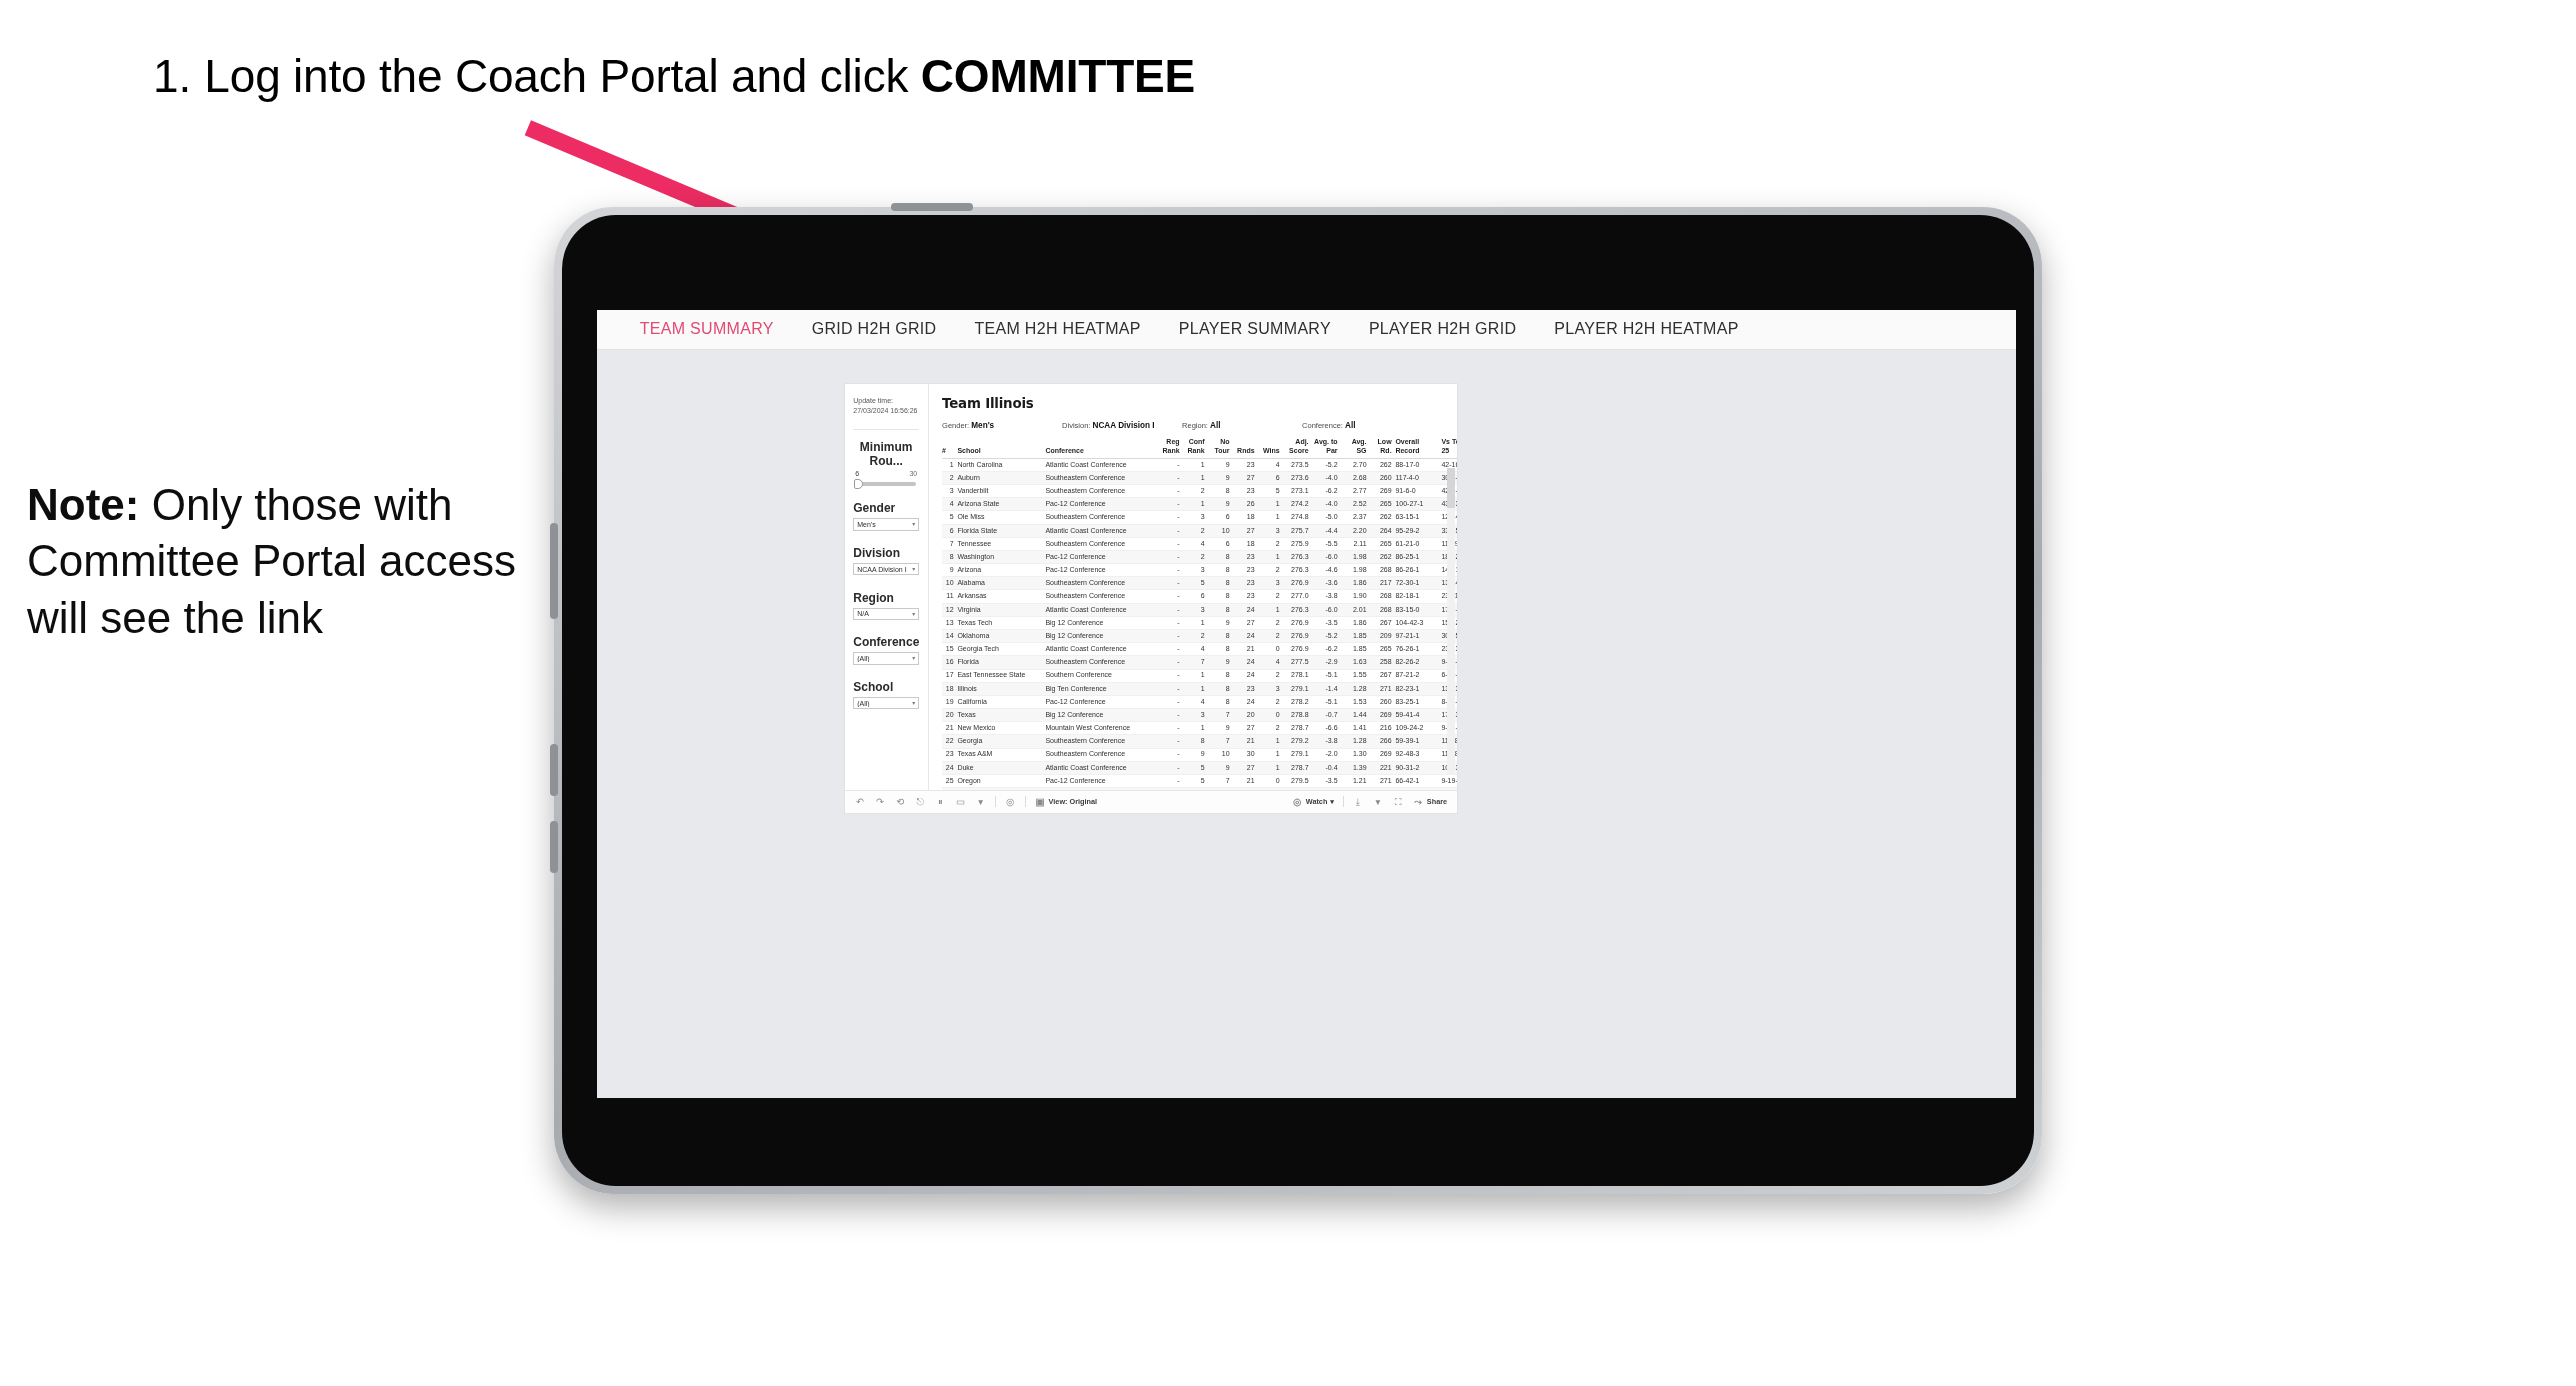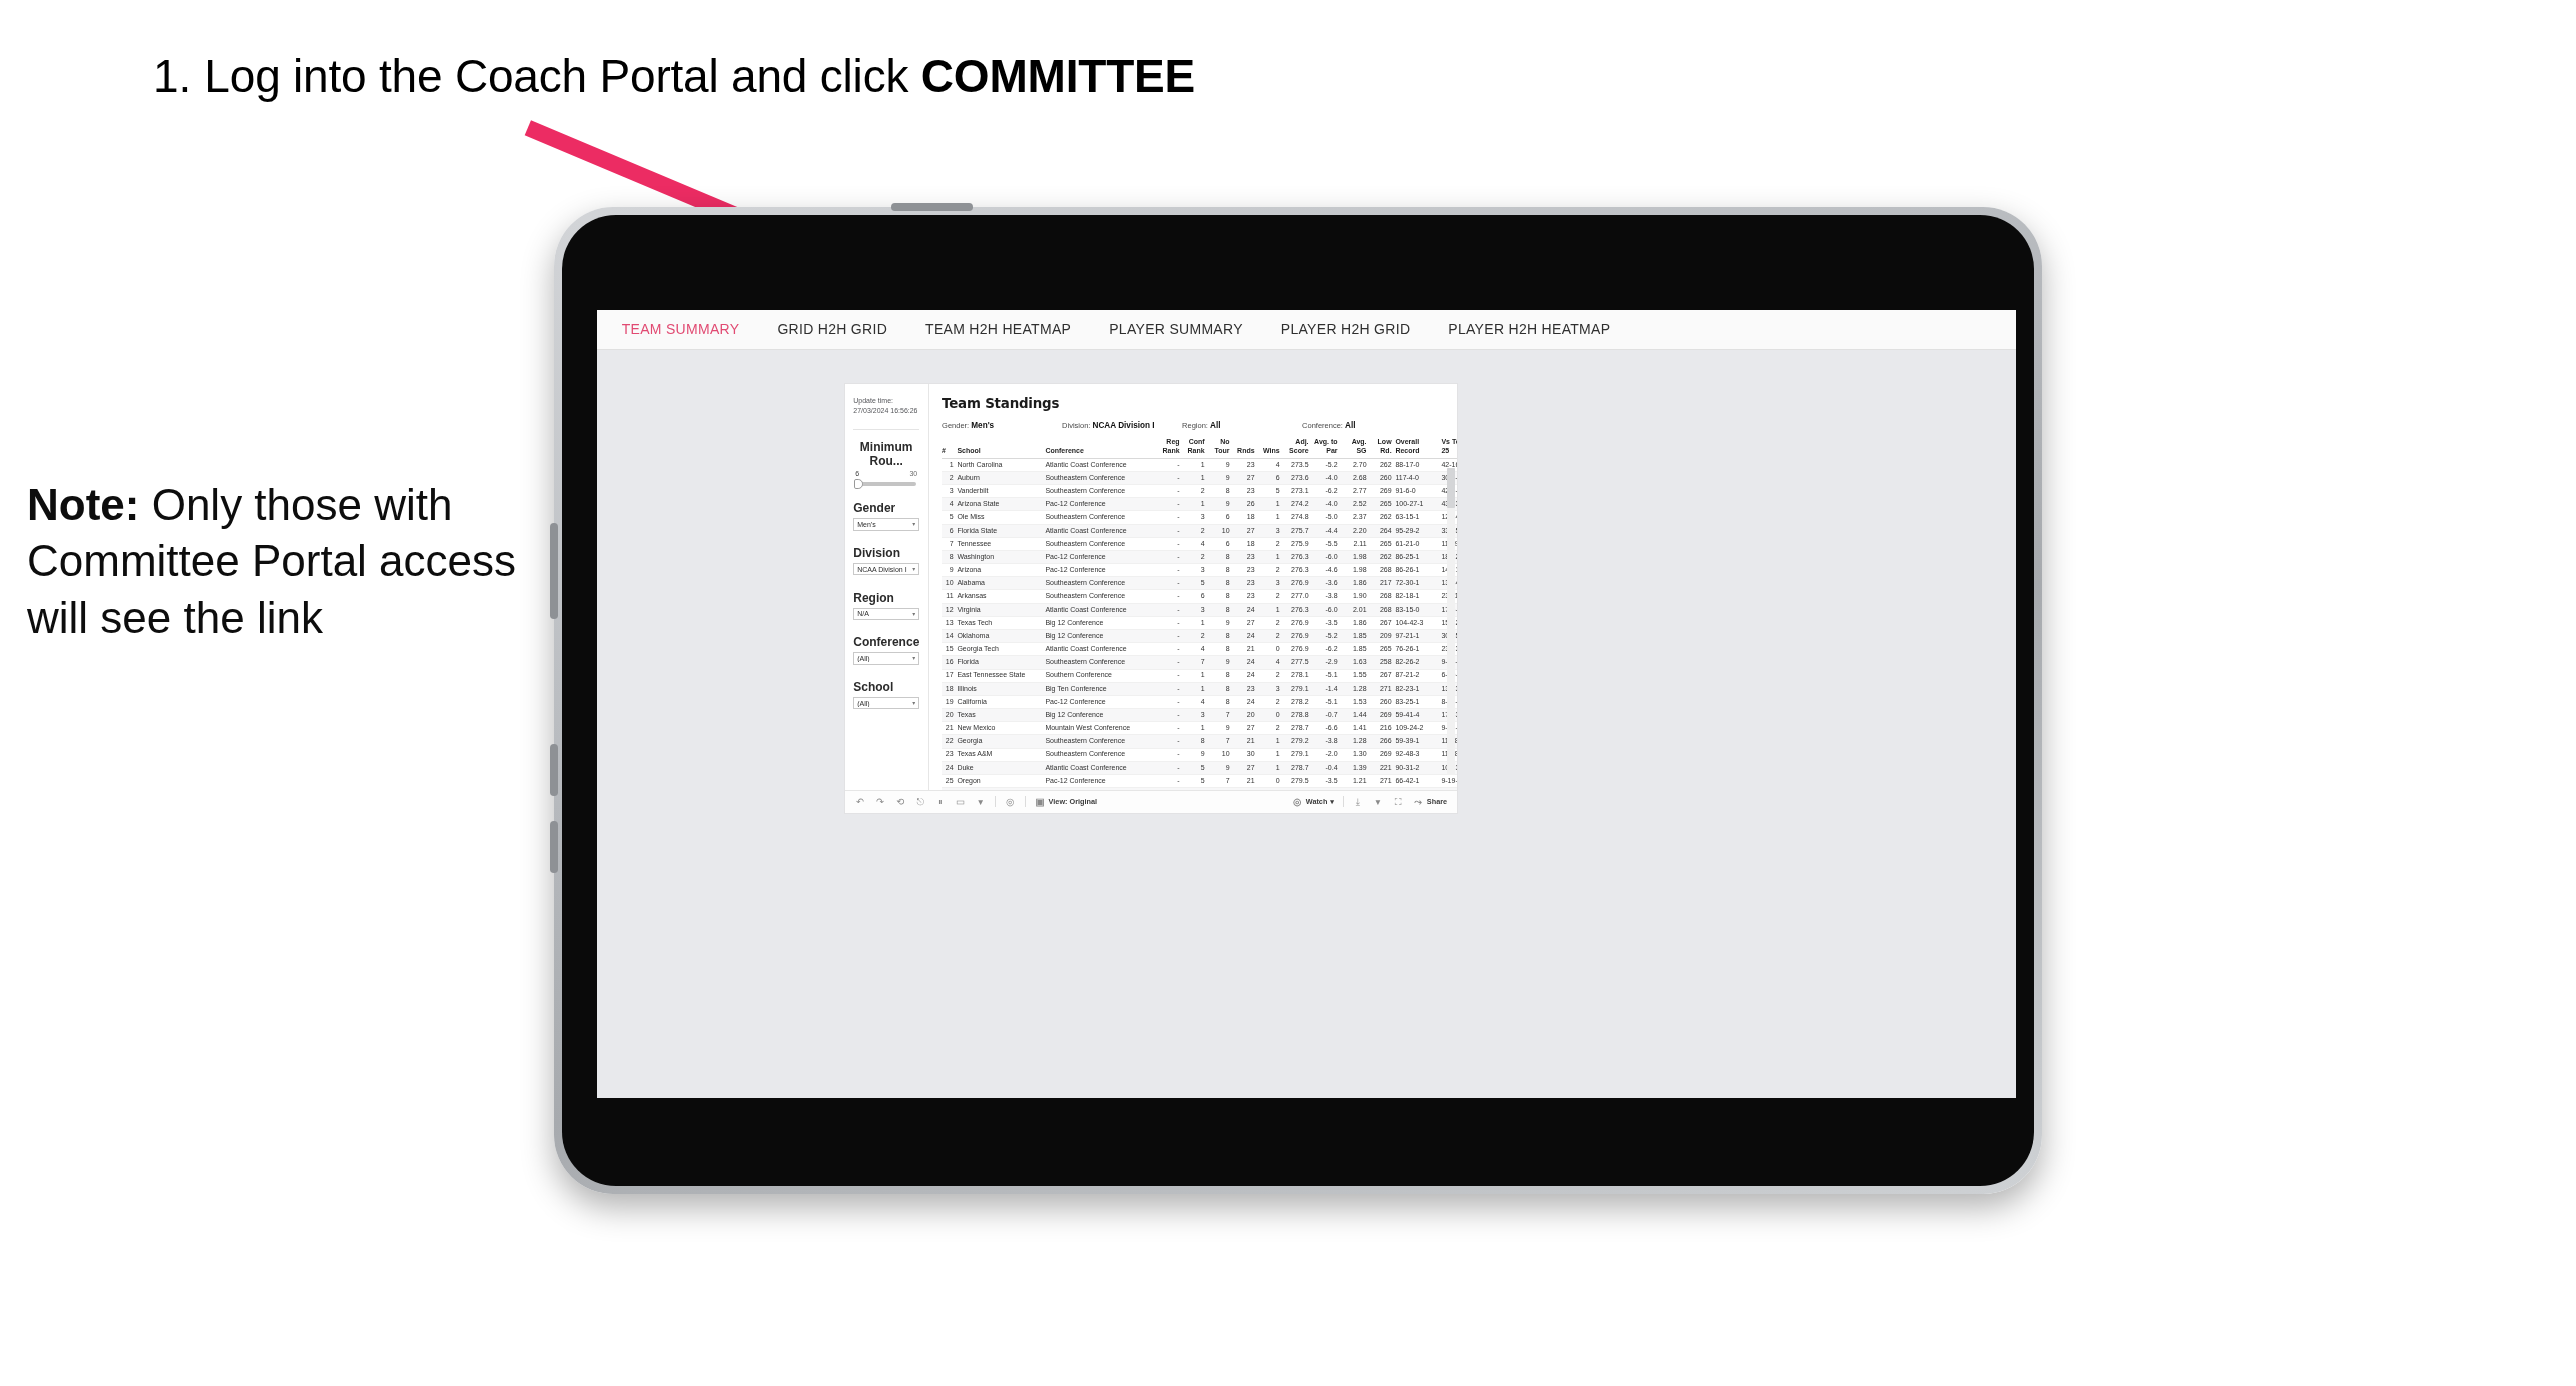--- a/index.html
+++ b/index.html
@@ -168,24 +168,24 @@
   }
   .nav-sep { color: #c9c9c9; }
   .signout { cursor: pointer; }
 
   
   .subnav {
     height: 40px;
     background: #fafafa;
     display: flex;
     align-items: center;
-    padding-left: 25px;
+    padding-left: 43px;
     gap: 38px;
     border-bottom: 1px solid #e0e0e0;
-    font-size: 14px;
+    font-size: 16px;
     letter-spacing: 0.3px;
   }
   .subnav-item { color: #2f2f2f; cursor: pointer; white-space: nowrap; }
   .subnav-item.active { color: #e14a72; }
 
   
   .viz-stage {
     position: relative;
     height: calc(100% - 96px);
     background: #e8e9ec;
@@ -442,21 +442,21 @@
                 <div class="f-group">
                   <div class="f-title">School</div>
                   <div class="f-select">
                     <span class="val">(All)</span>
                     <span class="caret">▾</span>
                   </div>
                 </div>
               </div>
 
               <div class="table-area">
-                <div class="viz-title">Team Standings</div>
+                <div class="viz-title">Team Illinois</div>
 
                 <div class="viz-meta">
                   <div class="m">
                     <span>Gender:</span>
                     <b>Men's</b>
                   </div>
                   <div class="m">
                     <span>Division:</span>
                     <b>NCAA Division I</b>
                   </div>

